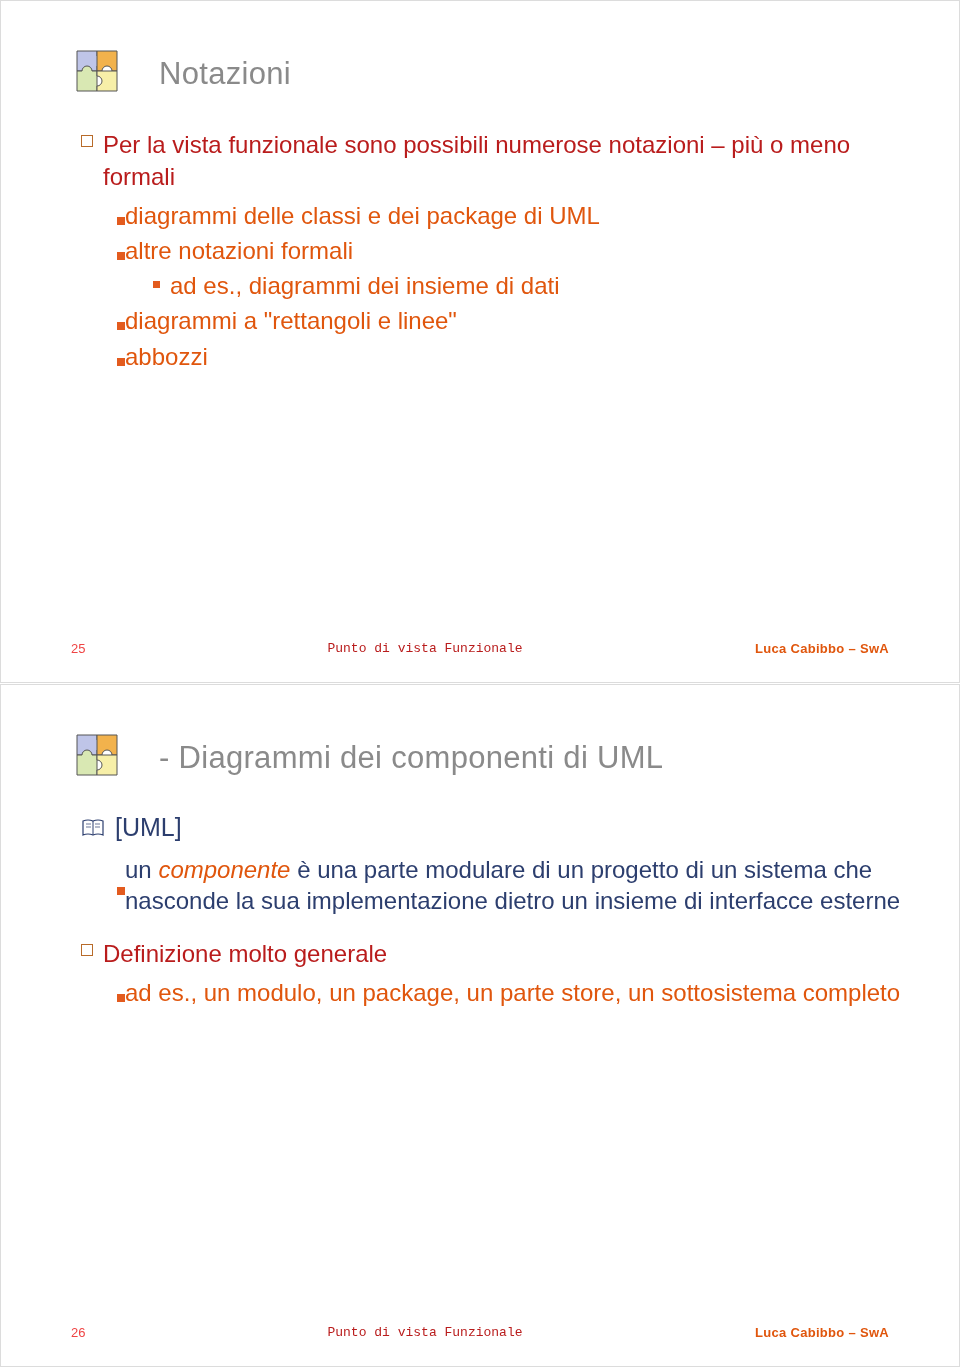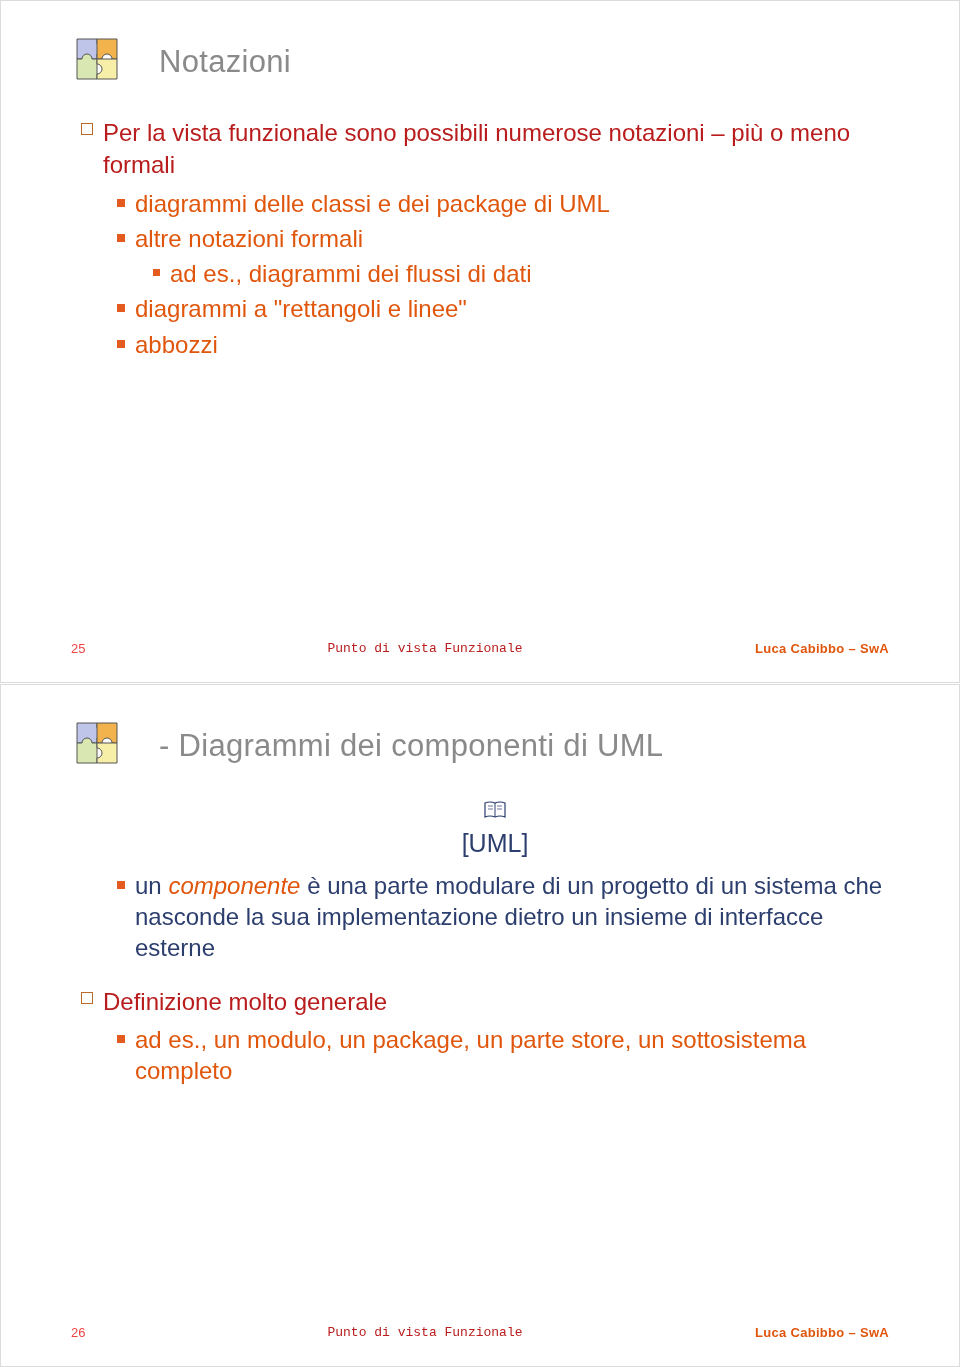--- a/index.html
+++ b/index.html
@@ -8,21 +8,21 @@
     font-family: Arial, Helvetica, sans-serif;
     width: 960px;
     margin: 0 auto;
   }
   .slide {
     position: relative;
     width: 960px;
     height: 683px;
     border: 1px solid #dcdcdc;
     background: #ffffff;
-    padding: 26px 50px 20px 50px;
+    padding: 38px 50px 20px 50px;
   }
   .slide + .slide {
     margin-top: 1px;
   }
   .slide-header {
     display: flex;
     align-items: center;
     gap: 24px;
     margin-bottom: 20px;
     margin-left: 14px;
@@ -55,23 +55,23 @@
     margin-top: 6px;
     flex-shrink: 0;
   }
   .bul1 .text {
     font-size: 24px;
     color: #b91c1c;
     line-height: 1.35;
   }
   .bul2 {
     display: flex;
-    gap: 10px;
     margin-left: 36px;
     margin-bottom: 4px;
+    align-items: center;
   }
   .bul2 .marker {
     width: 8px;
     height: 8px;
     background: #E35B1E;
     margin-top: 11px;
     flex-shrink: 0;
   }
   .bul2 .text {
     font-size: 24px;
@@ -98,21 +98,20 @@
     font-size: 24px;
     color: #E0560D;
     line-height: 1.3;
   }
   .bookref {
     display: flex;
     align-items: center;
     gap: 10px;
     margin-left: 30px;
     margin-bottom: 8px;
-    flex-direction: column;
   }
   .book-icon {
     width: 24px;
     height: 18px;
     flex-shrink: 0;
   }
   .bookref .text {
     font-size: 25px;
     color: #2C3E6E;
   }
@@ -172,21 +171,21 @@
     <div class="bul2">
       <div class="marker"></div>
       <div class="text">diagrammi delle classi e dei package di UML</div>
     </div>
     <div class="bul2">
       <div class="marker"></div>
       <div class="text">altre notazioni formali</div>
     </div>
     <div class="bul3">
       <div class="marker"></div>
-      <div class="text">ad es., diagrammi dei flussi di dati</div>
+      <div class="text">ad es., diagrammi dei insieme di dati</div>
     </div>
     <div class="bul2">
       <div class="marker"></div>
       <div class="text">diagrammi a "rettangoli e linee"</div>
     </div>
     <div class="bul2">
       <div class="marker"></div>
       <div class="text">abbozzi</div>
     </div>
   </div>

